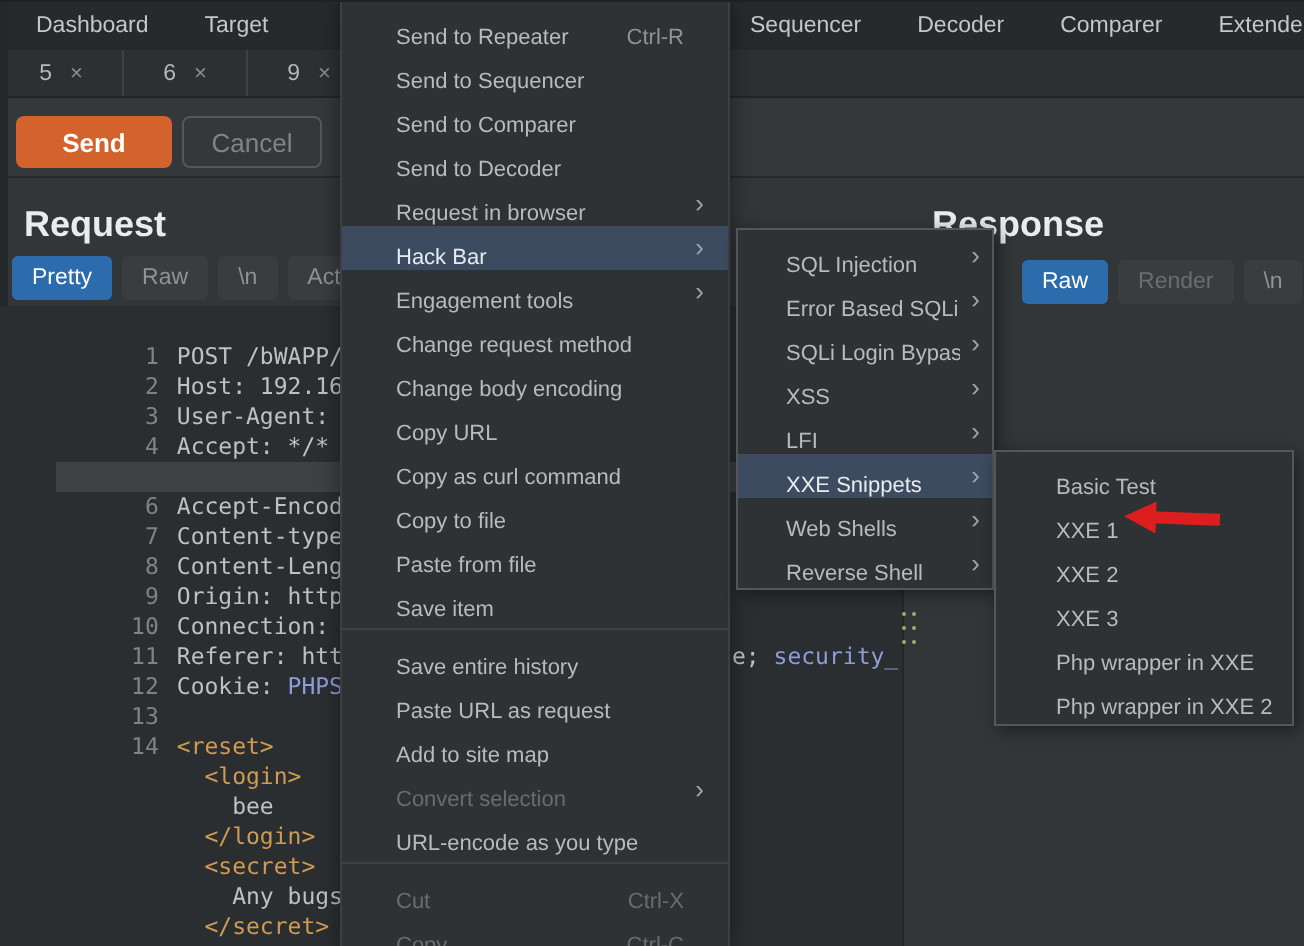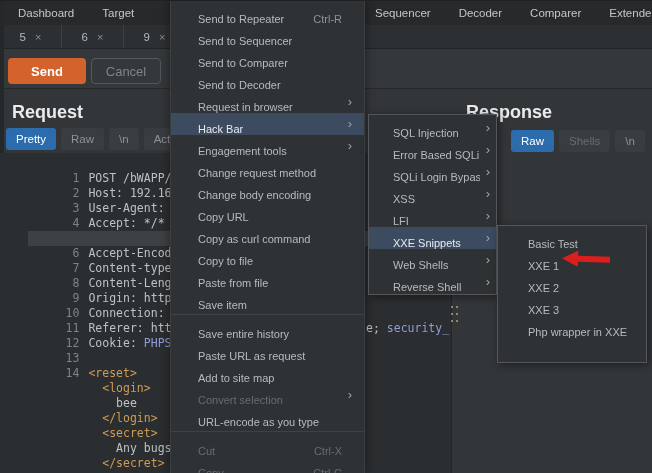--- a/index.html
+++ b/index.html
@@ -218,21 +218,21 @@
       <i></i>
     </div>
 
   <div class="abs panel-title rsp-title">Response</div>
   <div class="abs subtabs rsp-subtabs">
 
   <div class="stab sel">
         <span>Raw</span>
       </div>
       <div class="stab muted">
-        <span>Shells</span>
+        <span>Render</span>
       </div>
       <div class="stab">
         <span>\n</span>
       </div>
     </div>
 
   <div class="abs menu ctx-menu">
 
   <div class="mi">
         <span class="mi-label">Send to Repeater</span>
@@ -387,19 +387,22 @@
       </div>
       <div class="mi">
         <span class="mi-label">XXE 2</span>
       </div>
       <div class="mi">
         <span class="mi-label">XXE 3</span>
       </div>
       <div class="mi">
         <span class="mi-label">Php wrapper in XXE</span>
       </div>
+      <div class="mi">
+        <span class="mi-label">Php wrapper in XXE 2</span>
+      </div>
     </div>
 
   <svg class="abs arrow-svg" width="56" height="22" viewBox="0 0 56 22">
     <polygon points="4,11 20,3 20,8 52,8 52,14 20,14 20,19" fill="#dc1e1e"></polygon>
   </svg>
 
 </div>
 
 </body></html>

